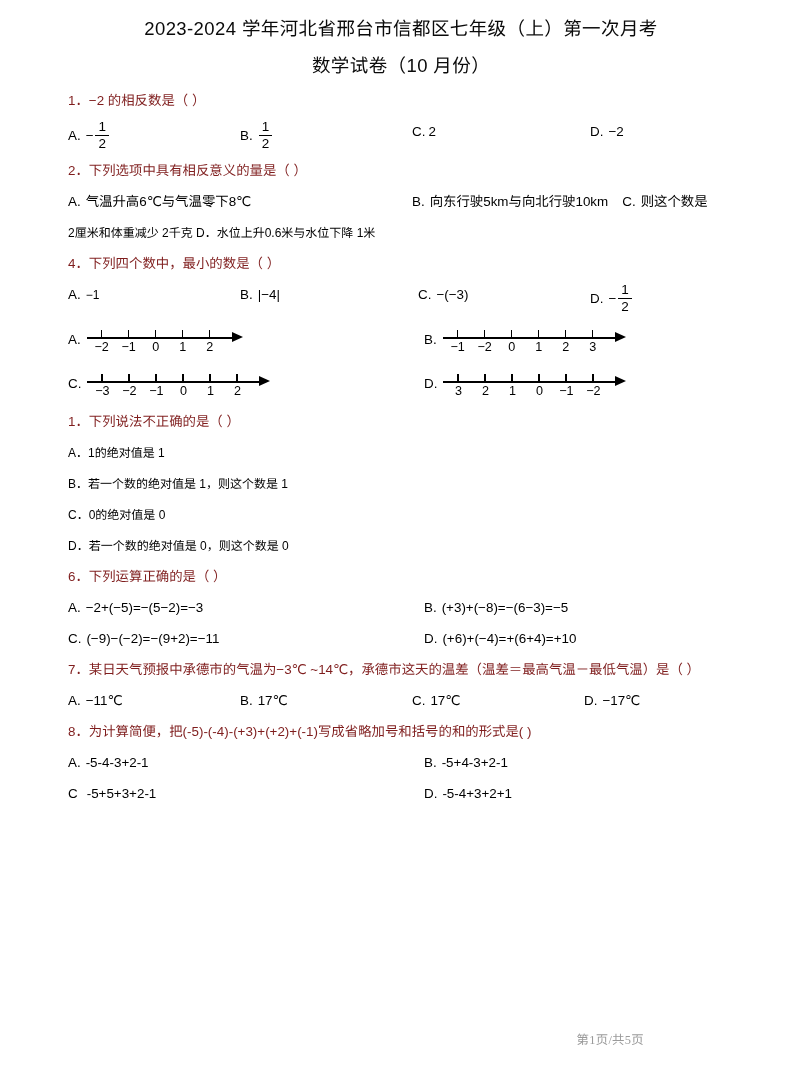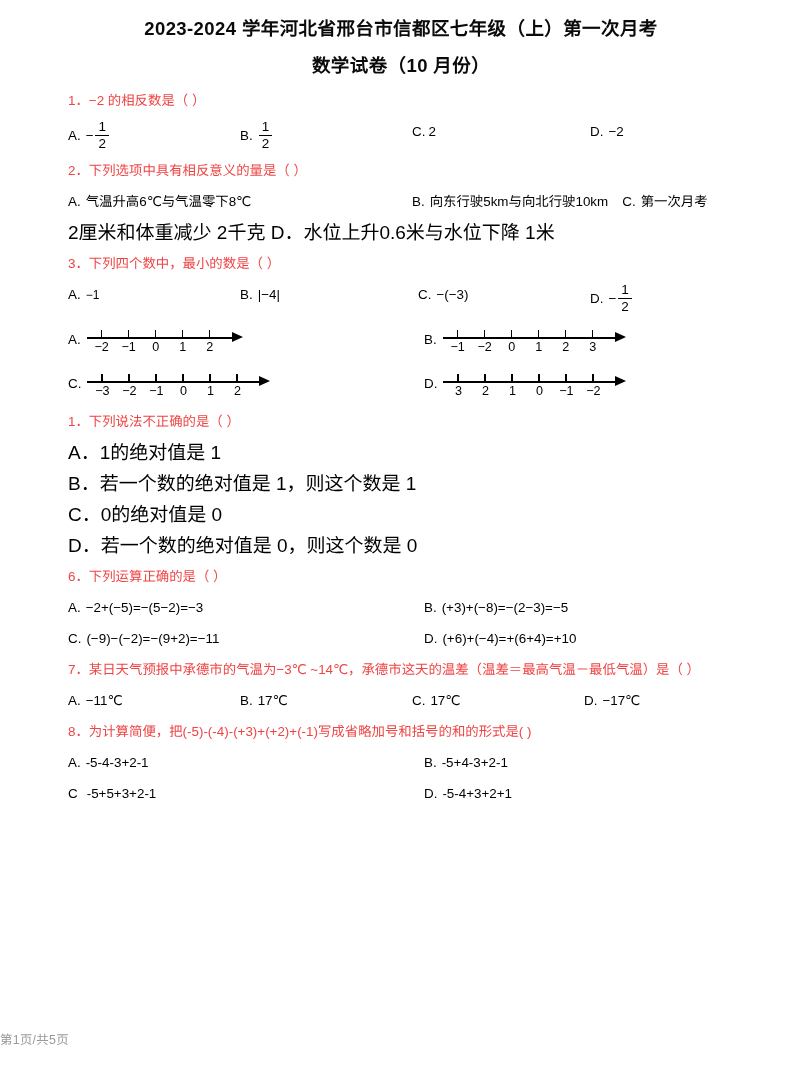--- a/index.html
+++ b/index.html
@@ -27,21 +27,21 @@
   .content {
     position: absolute;
     left: 68px;
     top: 14px;
     width: 666px;
   }
 
   
   .title-block { text-align: center; }
   .title-line {
-    font-weight: bold;
+    font-weight: normal;
     font-size: 18.5px;
     letter-spacing: 0.4px;
     line-height: 30px;
     color: #0a0a0a;
   }
   .title-line.second { margin-top: 7px; }
 
   
   .section-head {
     margin-top: 16px;
@@ -50,21 +50,21 @@
     line-height: 30px;
     letter-spacing: 0.2px;
     text-align: justify;
   }
 
   
   .question { margin-top: 9px; }
   .stem {
     font-size: 13.4px;
     line-height: 22px;
-    color: #ef4444;
+    color: #7f1d1d;
   }
   .opt-row {
     display: flex;
     margin-top: 9px;
     font-size: 13.4px;
     line-height: 22px;
   }
   .opt-row.tall { align-items: flex-start; }
   .opt {
     display: flex;
@@ -84,21 +84,21 @@
   .q7 .c1 { width: 172px; flex: 0 0 172px; }
   .q7 .c2 { width: 172px; flex: 0 0 172px; }
   .q7 .c3 { width: 172px; flex: 0 0 172px; }
   .q7 .c4 { width: 150px; flex: 0 0 150px; }
   .half { width: 356px; flex: 0 0 356px; }
 
   .lbl { margin-right: 5px; white-space: nowrap; }
   .lbl.tight { margin-right: 3px; }
   .val { white-space: nowrap; }
   .wrapline {
-    font-size: 19px;
+    font-size: 12px;
     line-height: 22px;
     margin-top: 9px;
   }
 
   
   .frac {
     display: inline-flex;
     flex-direction: column;
     align-items: center;
     vertical-align: middle;
@@ -169,24 +169,25 @@
     transform: translateX(-50%);
     white-space: nowrap;
   }
 
   
   .footer {
     position: absolute;
     left: 0;
     top: 1030px;
     width: 644px;
-    text-align: left;
+    text-align: right;
     font-size: 12.4px;
     color: #9a9a9a;
     letter-spacing: 0.3px;
+    font-family: Liberation Serif, serif;
   }
 </style>
 </head>
 <body>
 
 <div class="page">
   <div class="content">
 
     <div class="title-block">
       <div class="title-line">2023-2024 学年河北省邢台市信都区七年级（上）第一次月考</div>
@@ -229,28 +230,28 @@
         <div class="opt c1">
           <span class="lbl">A.</span>
           <span class="val">气温升高6℃与气温零下8℃</span>
         </div>
         <div class="opt">
           <span class="lbl">B.</span>
           <span class="val">向东行驶5km与向北行驶10km</span>
         </div>
         <div class="opt" style="margin-left:14px">
           <span class="lbl">C.</span>
-          <span class="val">第一次月考</span>
+          <span class="val">则这个数是</span>
         </div>
       </div>
       <div class="wrapline">2厘米和体重减少 2千克   D．水位上升0.6米与水位下降 1米</div>
     </div>
 
     <div class="question q3">
-      <div class="stem">3．下列四个数中，最小的数是（    ）</div>
+      <div class="stem">4．下列四个数中，最小的数是（    ）</div>
       <div class="opt-row tall">
         <div class="opt c1">
           <span class="lbl">A.</span>
           <span class="val" style="font-size:12px">−1</span>
         </div>
         <div class="opt c2">
           <span class="lbl">B.</span>
           <span class="val">|−4|</span>
         </div>
         <div class="opt c3">
@@ -361,21 +362,21 @@
 
     <div class="question">
       <div class="stem">6．下列运算正确的是（    ）</div>
       <div class="opt-row">
         <div class="opt half">
           <span class="lbl">A.</span>
           <span class="val">−2+(−5)=−(5−2)=−3</span>
         </div>
         <div class="opt">
           <span class="lbl">B.</span>
-          <span class="val">(+3)+(−8)=−(2−3)=−5</span>
+          <span class="val">(+3)+(−8)=−(6−3)=−5</span>
         </div>
       </div>
       <div class="opt-row">
         <div class="opt half">
           <span class="lbl">C.</span>
           <span class="val">(−9)−(−2)=−(9+2)=−11</span>
         </div>
         <div class="opt">
           <span class="lbl">D.</span>
           <span class="val">(+6)+(−4)=+(6+4)=+10</span>

